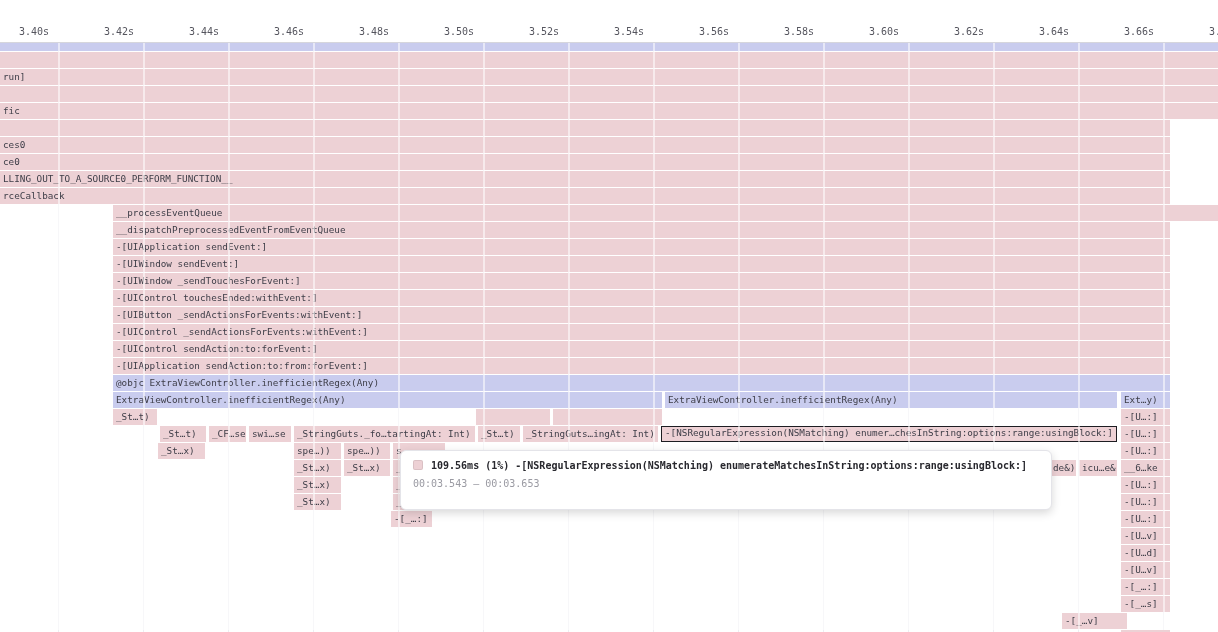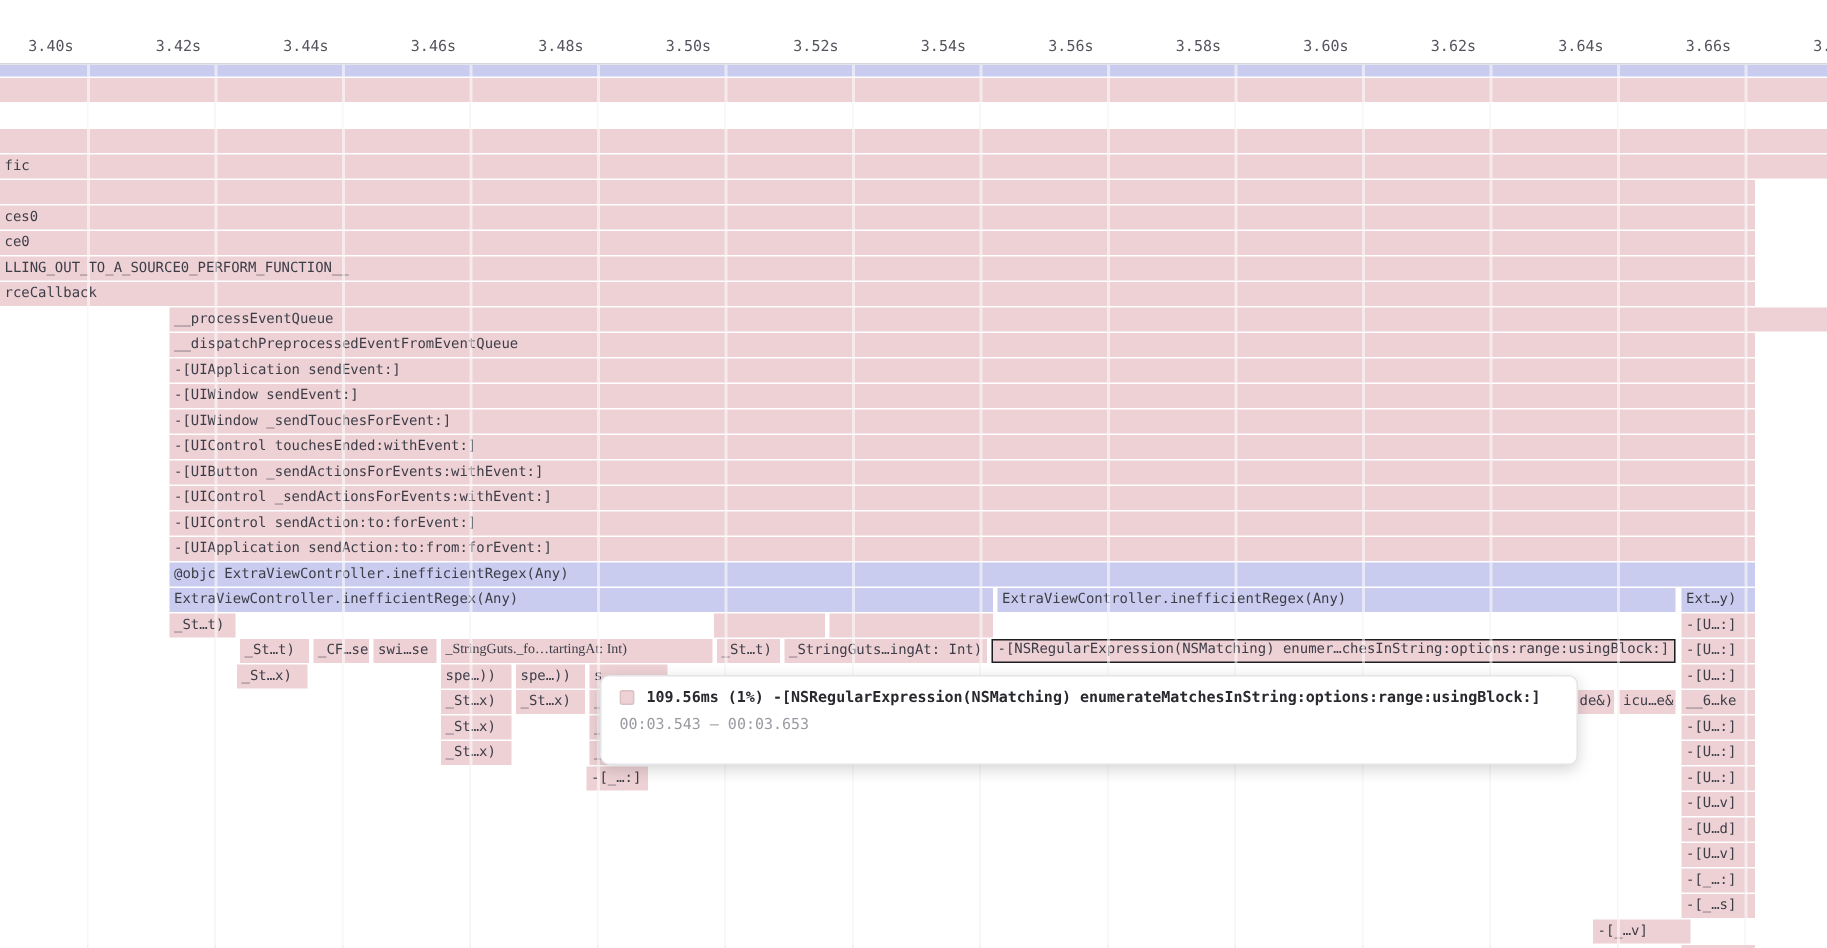--- a/index.html
+++ b/index.html
@@ -61,20 +61,21 @@
       <div class="gridline-under" style="left: 568px;"></div>
       <div class="gridline-under" style="left: 653px;"></div>
       <div class="gridline-under" style="left: 738px;"></div>
       <div class="gridline-under" style="left: 823px;"></div>
       <div class="gridline-under" style="left: 908px;"></div>
       <div class="gridline-under" style="left: 993px;"></div>
       <div class="gridline-under" style="left: 1078px;"></div>
       <div class="gridline-under" style="left: 1163px;"></div>
       <div class="frame user" style="left: 0px; top: 43px; width: 1218px; height: 8px; line-height: 8px;"></div>
       <div class="frame sys" style="left: 0px; top: 52px; width: 1218px;"></div>
+      <div class="frame sys" style="left: 0px; top: 69px; width: 1218px;">run]</div>
       <div class="frame sys" style="left: 0px; top: 86px; width: 1218px;"></div>
       <div class="frame sys" style="left: 0px; top: 103px; width: 1218px;">fic</div>
       <div class="frame sys" style="left: 0px; top: 120px; width: 1170px;"></div>
       <div class="frame sys" style="left: 0px; top: 137px; width: 1170px;">ces0</div>
       <div class="frame sys" style="left: 0px; top: 154px; width: 1170px;">ce0</div>
       <div class="frame sys" style="left: 0px; top: 171px; width: 1170px;">LLING_OUT_TO_A_SOURCE0_PERFORM_FUNCTION__</div>
       <div class="frame sys" style="left: 0px; top: 188px; width: 1170px;">rceCallback</div>
       <div class="frame sys" style="left: 113px; top: 205px; width: 1177px;">__processEventQueue</div>
       <div class="frame sys" style="left: 113px; top: 222px; width: 1057px;">__dispatchPreprocessedEventFromEventQueue</div>
       <div class="frame sys" style="left: 113px; top: 239px; width: 1057px;">-[UIApplication sendEvent:]</div>
@@ -89,21 +90,21 @@
       <div class="frame user" style="left: 113px; top: 392px; width: 549px;">ExtraViewController.inefficientRegex(Any)</div>
       <div class="frame user" style="left: 665px; top: 392px; width: 452px;">ExtraViewController.inefficientRegex(Any)</div>
       <div class="frame user" style="left: 1121px; top: 392px; width: 49px;">Ext…y)</div>
       <div class="frame sys" style="left: 113px; top: 409px; width: 44px;">_St…t)</div>
       <div class="frame sys" style="left: 476px; top: 409px; width: 74px;"></div>
       <div class="frame sys" style="left: 553px; top: 409px; width: 109px;"></div>
       <div class="frame sys" style="left: 1121px; top: 409px; width: 49px;">-[U…:]</div>
       <div class="frame sys" style="left: 160px; top: 426px; width: 46px;">_St…t)</div>
       <div class="frame sys" style="left: 209px; top: 426px; width: 37px;">_CF…se</div>
       <div class="frame sys" style="left: 249px; top: 426px; width: 42px;">swi…se</div>
-      <div class="frame sys" style="left: 294px; top: 426px; width: 181px; font-family: Liberation Serif, serif;">_StringGuts._fo…tartingAt: Int)</div>
+      <div class="frame sys" style="left: 294px; top: 426px; width: 181px;">_StringGuts._fo…tartingAt: Int)</div>
       <div class="frame sys" style="left: 478px; top: 426px; width: 42px;">_St…t)</div>
       <div class="frame sys" style="left: 523px; top: 426px; width: 135px;">_StringGuts…ingAt: Int)</div>
       <div class="frame sys selected" style="left: 661px; top: 426px; width: 456px;">-[NSRegularExpression(NSMatching) enumer…chesInString:options:range:usingBlock:]</div>
       <div class="frame sys" style="left: 1121px; top: 426px; width: 49px;">-[U…:]</div>
       <div class="frame sys" style="left: 158px; top: 443px; width: 47px;">_St…x)</div>
       <div class="frame sys" style="left: 294px; top: 443px; width: 47px;">spe…))</div>
       <div class="frame sys" style="left: 344px; top: 443px; width: 46px;">spe…))</div>
       <div class="frame sys" style="left: 393px; top: 443px; width: 52px;">s…</div>
       <div class="frame sys" style="left: 1121px; top: 443px; width: 49px;">-[U…:]</div>
       <div class="frame sys" style="left: 294px; top: 460px; width: 47px;">_St…x)</div>

